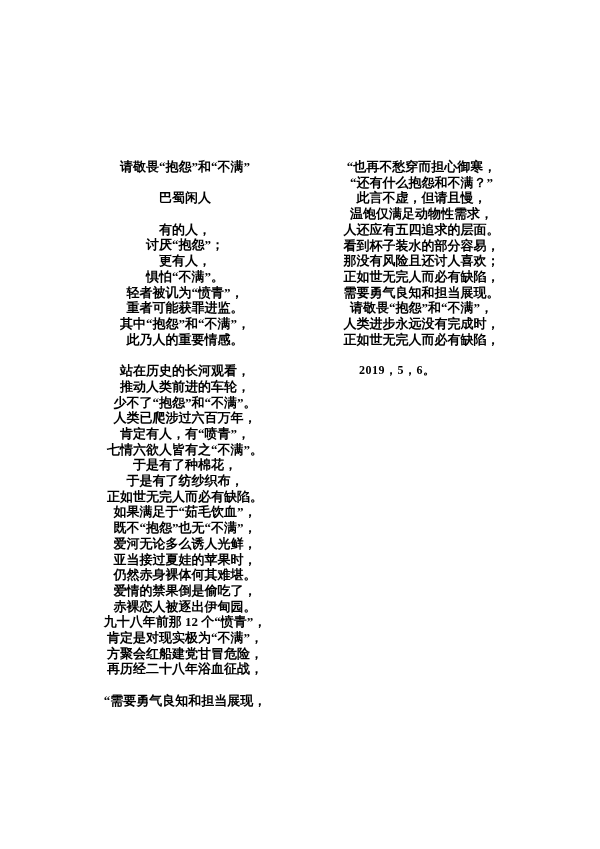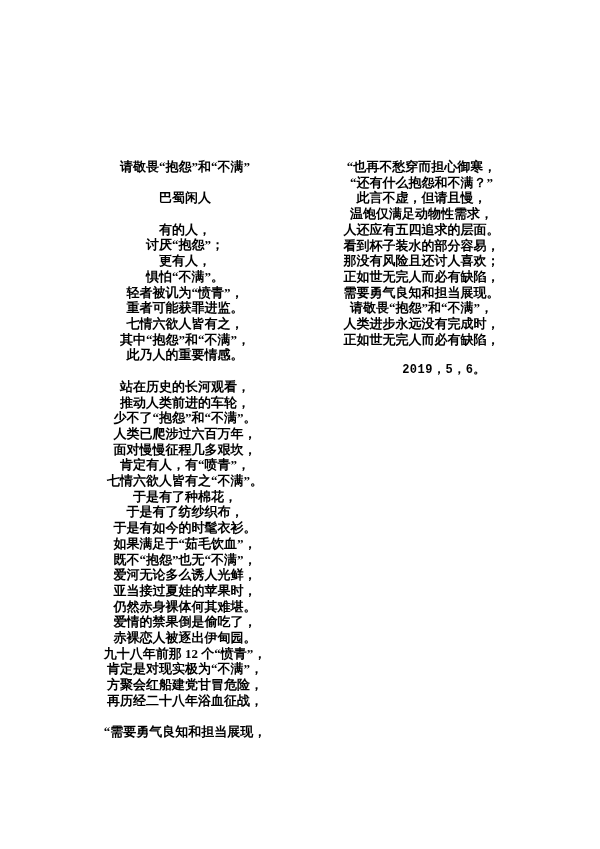--- a/index.html
+++ b/index.html
@@ -33,23 +33,23 @@
     left: 314px;
     width: 215px;
   }
   .line, .stanza > div {
     white-space: nowrap;
   }
   .gap {
     height: 15.7px;
   }
   .date {
-    text-align: center;
+    text-align: left;
     padding-left: 45px;
-    font-family: Liberation Mono, monospace;
+    font-family: Liberation Serif, serif;
     font-size: 12px;
     letter-spacing: 0.5px;
   }
 </style>
 </head>
 <body>
 
 <div class="page">
 
   <div class="col col-left">
@@ -57,36 +57,34 @@
     <div class="gap"></div>
     <div class="line author">巴蜀闲人</div>
     <div class="gap"></div>
     <div class="stanza">
         <div>有的人，</div>
         <div>讨厌“抱怨”；</div>
         <div>更有人，</div>
         <div>惧怕“不满”。</div>
         <div>轻者被讥为“愤青”，</div>
         <div>重者可能获罪进监。</div>
-        <div>七情六欲人皆有之，</div>
         <div>其中“抱怨”和“不满”，</div>
         <div>此乃人的重要情感。</div>
       </div>
     <div class="gap"></div>
     <div class="stanza">
         <div>站在历史的长河观看，</div>
         <div>推动人类前进的车轮，</div>
         <div>少不了“抱怨”和“不满”。</div>
         <div>人类已爬涉过六百万年，</div>
-        <div>面对慢慢征程几多艰坎，</div>
         <div>肯定有人，有“喷青”，</div>
         <div>七情六欲人皆有之“不满”。</div>
         <div>于是有了种棉花，</div>
         <div>于是有了纺纱织布，</div>
-        <div>于是有如今的时髦衣衫。</div>
+        <div>正如世无完人而必有缺陷。</div>
         <div>如果满足于“茹毛饮血”，</div>
         <div>既不“抱怨”也无“不满”，</div>
         <div>爱河无论多么诱人光鲜，</div>
         <div>亚当接过夏娃的苹果时，</div>
         <div>仍然赤身裸体何其难堪。</div>
         <div>爱情的禁果倒是偷吃了，</div>
         <div>赤裸恋人被逐出伊甸园。</div>
         <div>九十八年前那 12 个“愤青”，</div>
         <div>肯定是对现实极为“不满”，</div>
         <div>方聚会红船建党甘冒危险，</div>

